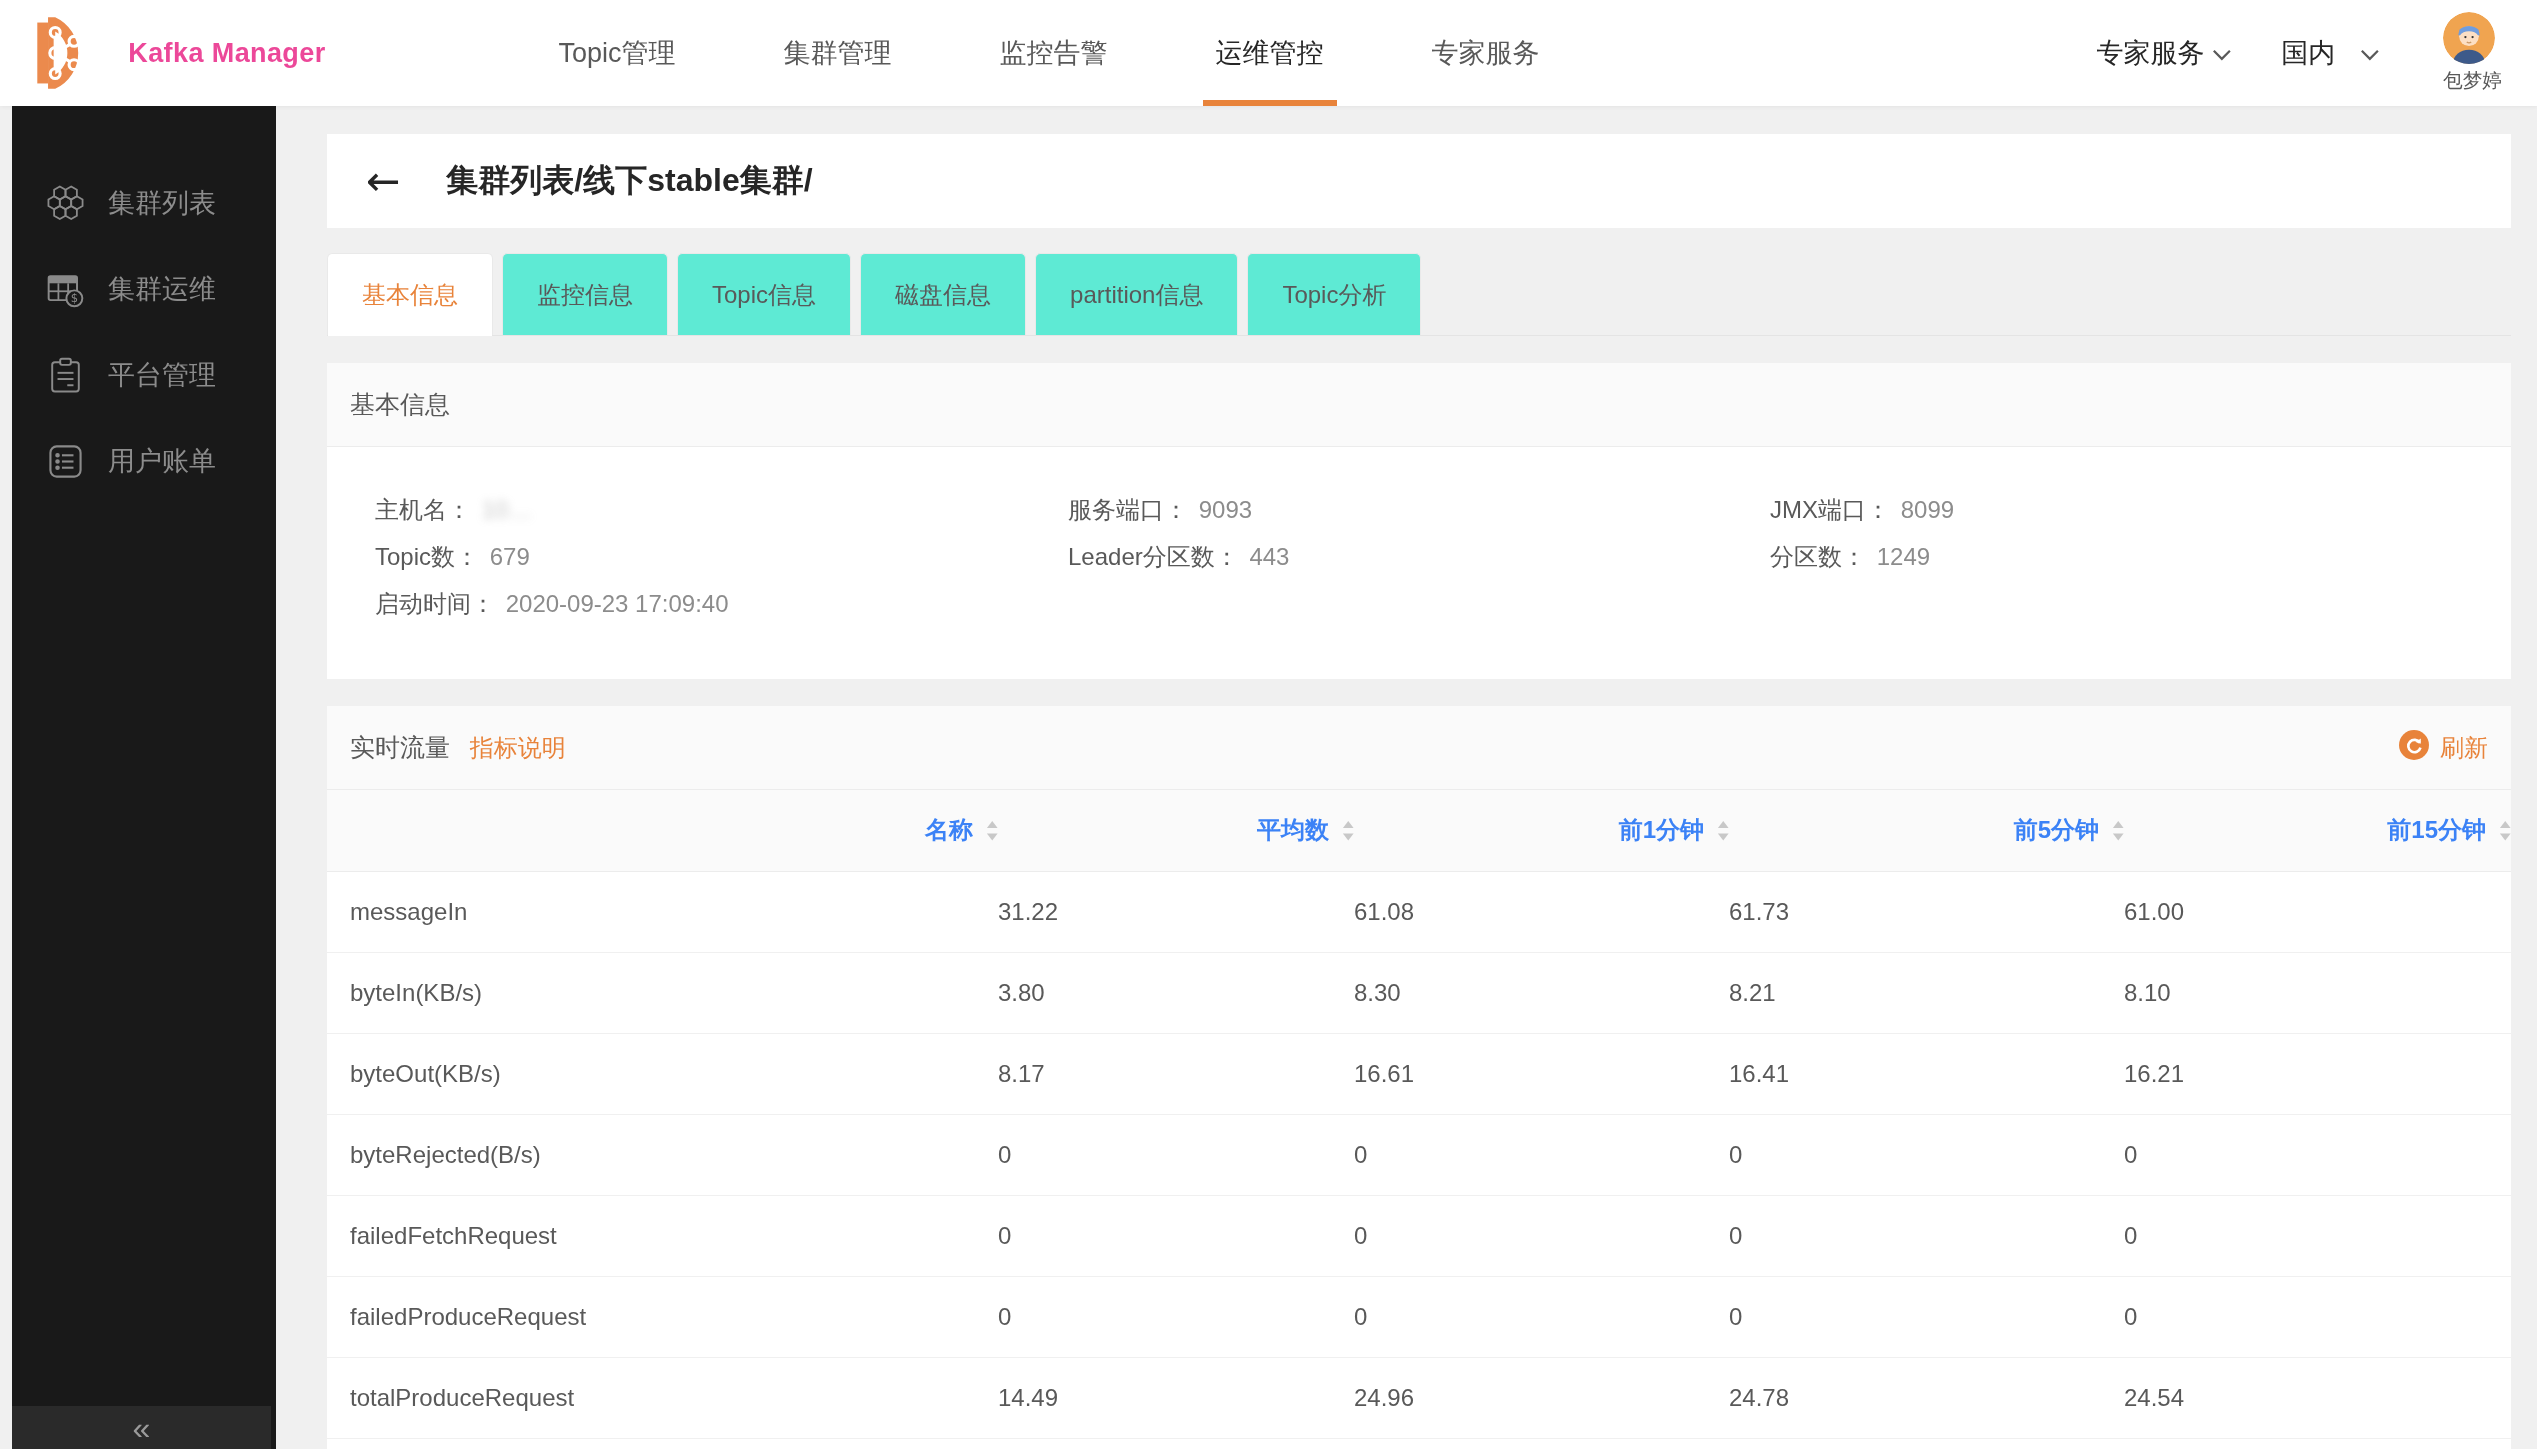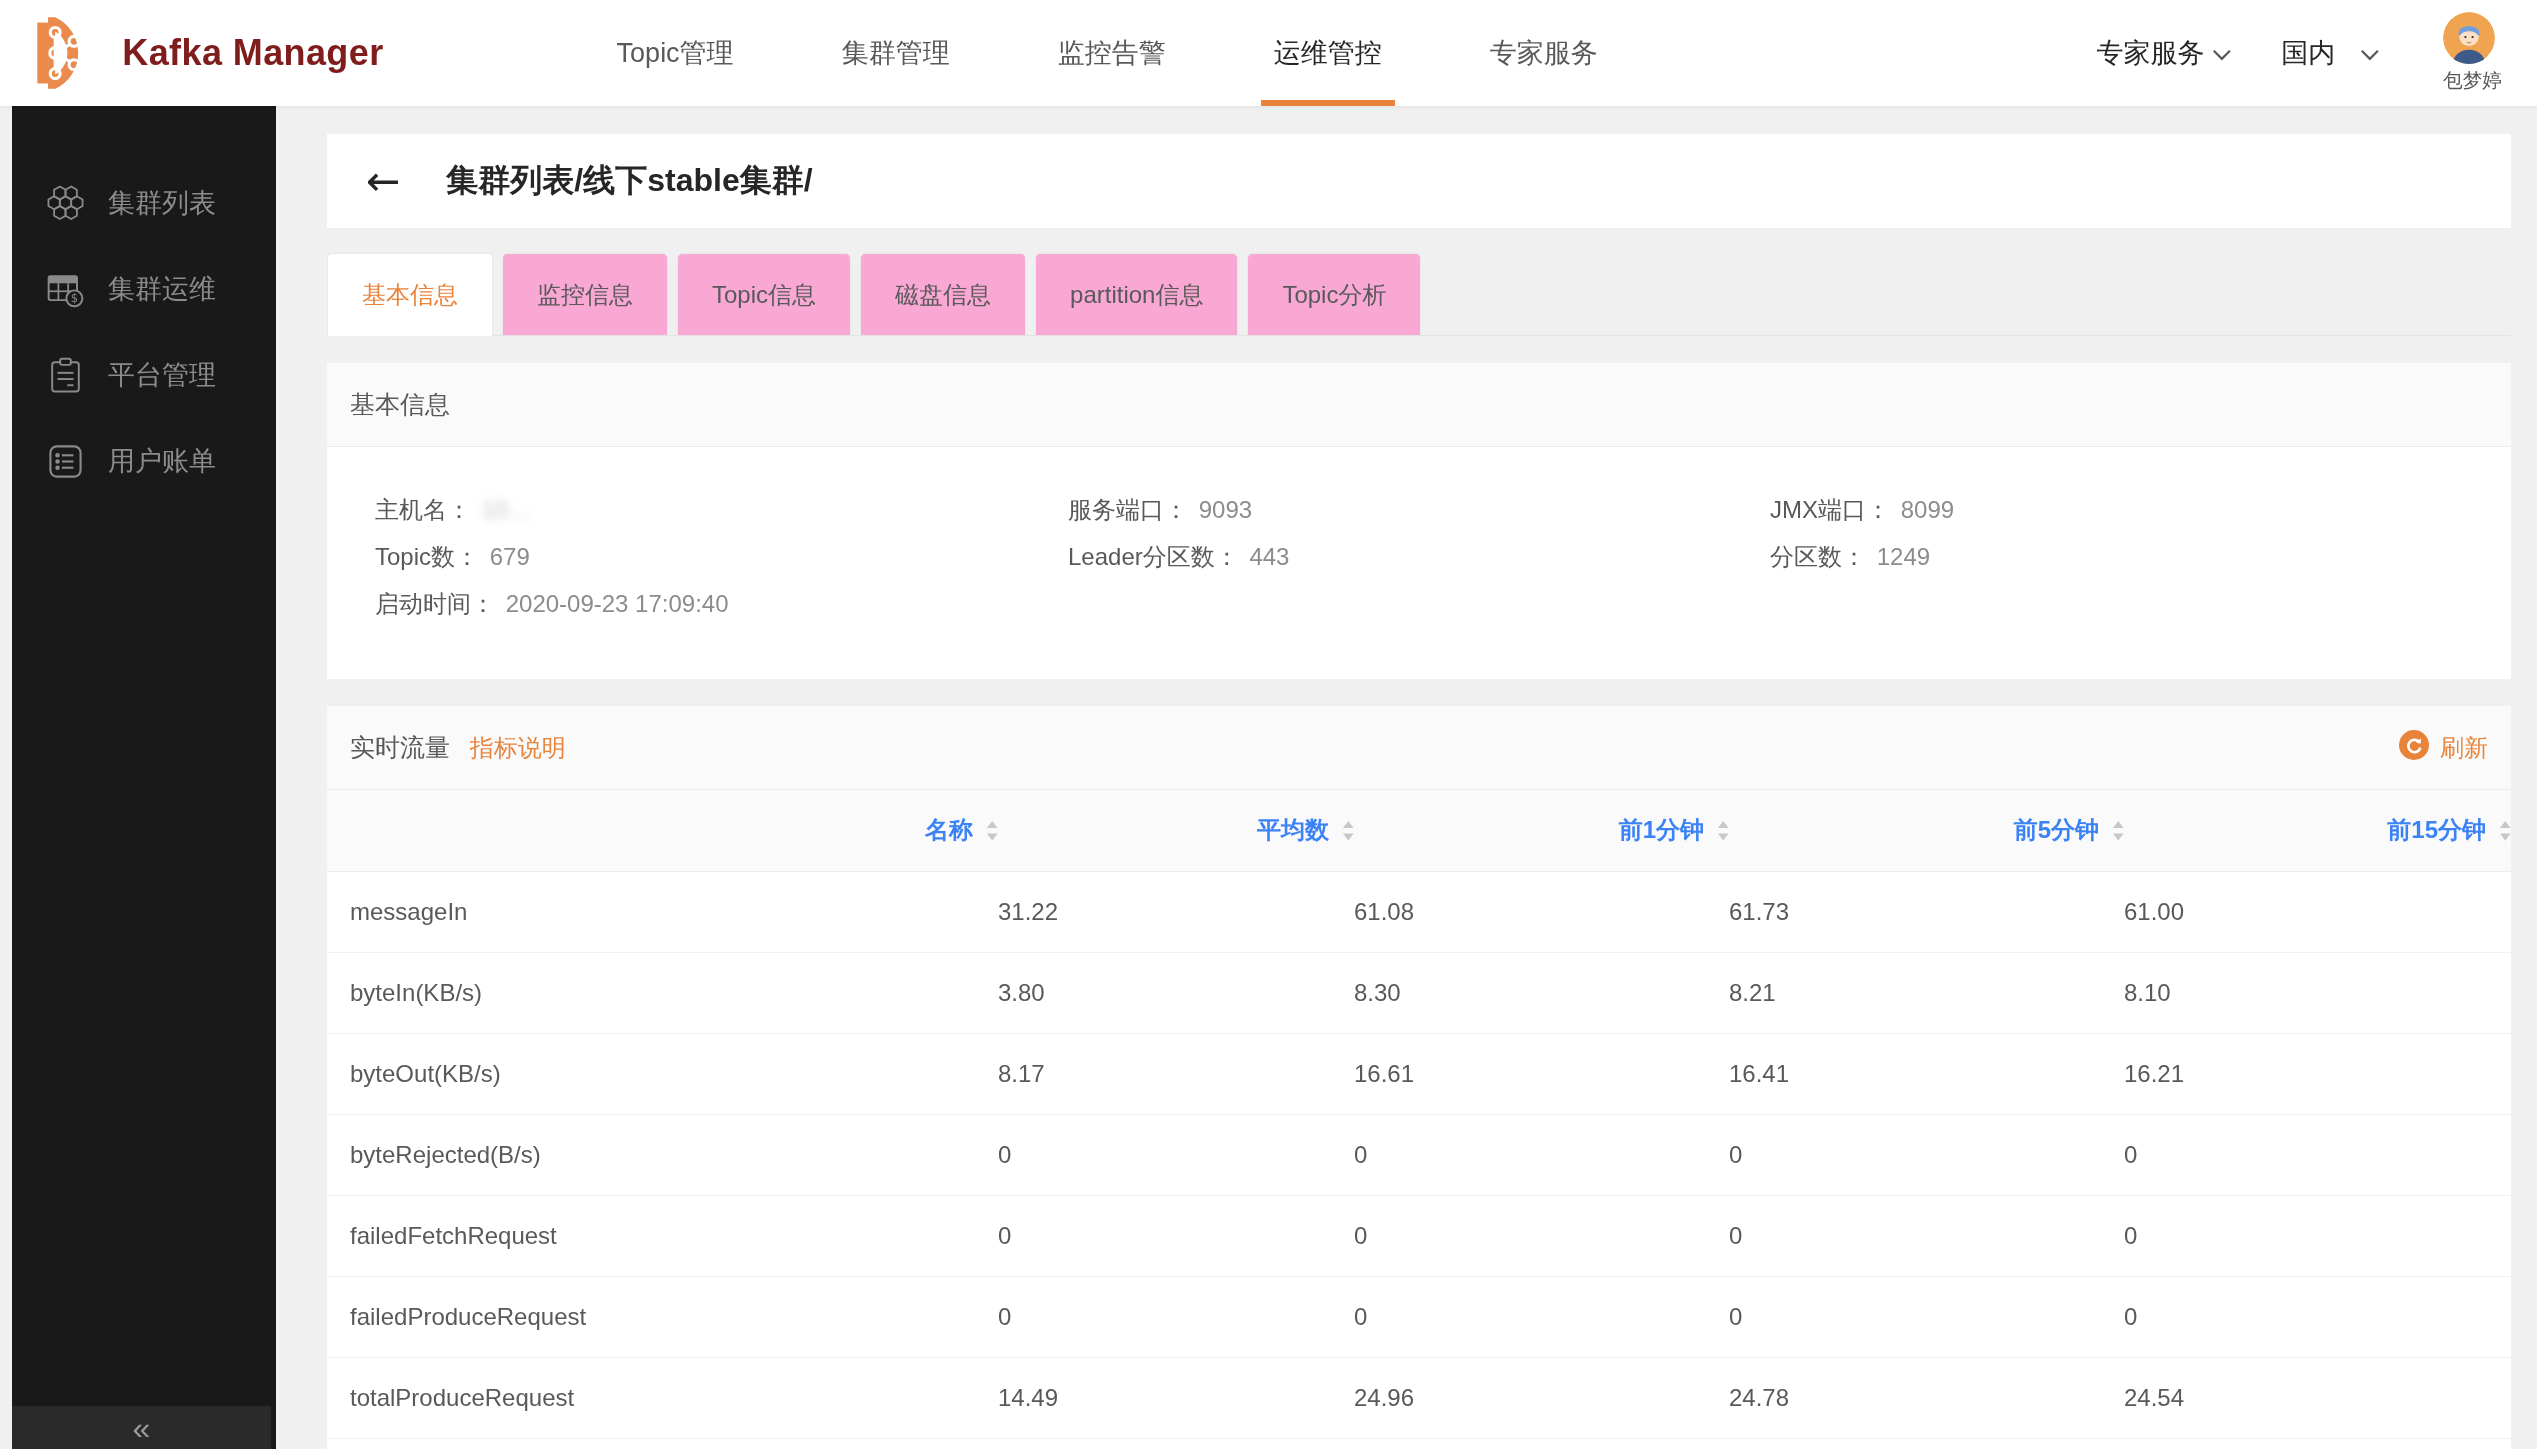--- a/index.html
+++ b/index.html
@@ -14,21 +14,21 @@
     background:var(--page-bg);
     position:relative;
   }
   
   .header{
     position:absolute;top:0;left:0;width:2538px;height:106px;
     background:#fff;display:flex;align-items:center;z-index:20;
     box-shadow:0 0.9px 5.4px rgba(0,0,0,.07);
   }
   .logo{margin-left:14.3px;flex:0 0 auto;display:flex;}
-  .app-title{font-size:36px;font-weight:700;color:#7f1d1d;margin-left:22px;letter-spacing:0.4px;white-space:nowrap;}
+  .app-title{font-size:27px;font-weight:700;color:#ec4899;margin-left:28px;letter-spacing:0.4px;white-space:nowrap;}
   .nav{display:flex;margin-left:179px;height:100%;align-items:stretch;}
   .nav-item{
     position:relative;font-size:27px;color:#595959;display:flex;align-items:center;
     padding:0 54px;cursor:pointer;white-space:nowrap;
   }
   .nav-item.active{color:#262626;}
   .nav-item.active::after{
     content:"";position:absolute;left:50%;transform:translateX(-50%);
     bottom:0;width:134px;height:6.3px;background:var(--accent);
   }
@@ -50,21 +50,21 @@
     display:flex;align-items:center;justify-content:center;color:#9a9a9a;font-size:32px;cursor:pointer;
   }
   
   .main{position:absolute;left:284px;top:106px;right:0;bottom:0;padding:28px 27px 0 43px;overflow:hidden;}
   .bc-card{background:#fff;height:94px;display:flex;align-items:center;padding-left:39px;}
   .back{font-size:41px;color:#262626;cursor:pointer;line-height:1;font-family:"DejaVu Sans",sans-serif;}
   .page-title{font-size:32px;font-weight:700;color:#262626;margin-left:46px;white-space:nowrap;}
   .tabs{display:flex;margin-top:25px;border-bottom:0.9px solid #e4e4e4;height:83px;align-items:stretch;}
   .tab{
     display:flex;align-items:center;padding:0 34px;font-size:24px;color:#595959;
-    background:#f9a8d4;border:0.9px solid #e9e9e9;border-bottom:none;border-radius:5.4px 5.4px 0 0;
+    background:#5eead4;border:0.9px solid #e9e9e9;border-bottom:none;border-radius:5.4px 5.4px 0 0;
     margin-right:9px;cursor:pointer;position:relative;white-space:nowrap;
   }
   .tab.active{background:#fff;color:var(--accent);}
   .tab.active::after{content:"";position:absolute;left:0;right:0;bottom:-0.9px;height:0.9px;background:#fff;}
   .card{background:#fff;margin-top:27px;}
   .card-header{
     height:84px;background:#fafafa;border-bottom:0.9px solid #ececec;
     display:flex;align-items:center;padding:0 23px;font-size:25px;color:#595959;
   }
   .info-body{padding:39px 0 52px 48px;display:grid;grid-template-columns:693px 702px 1fr;}

